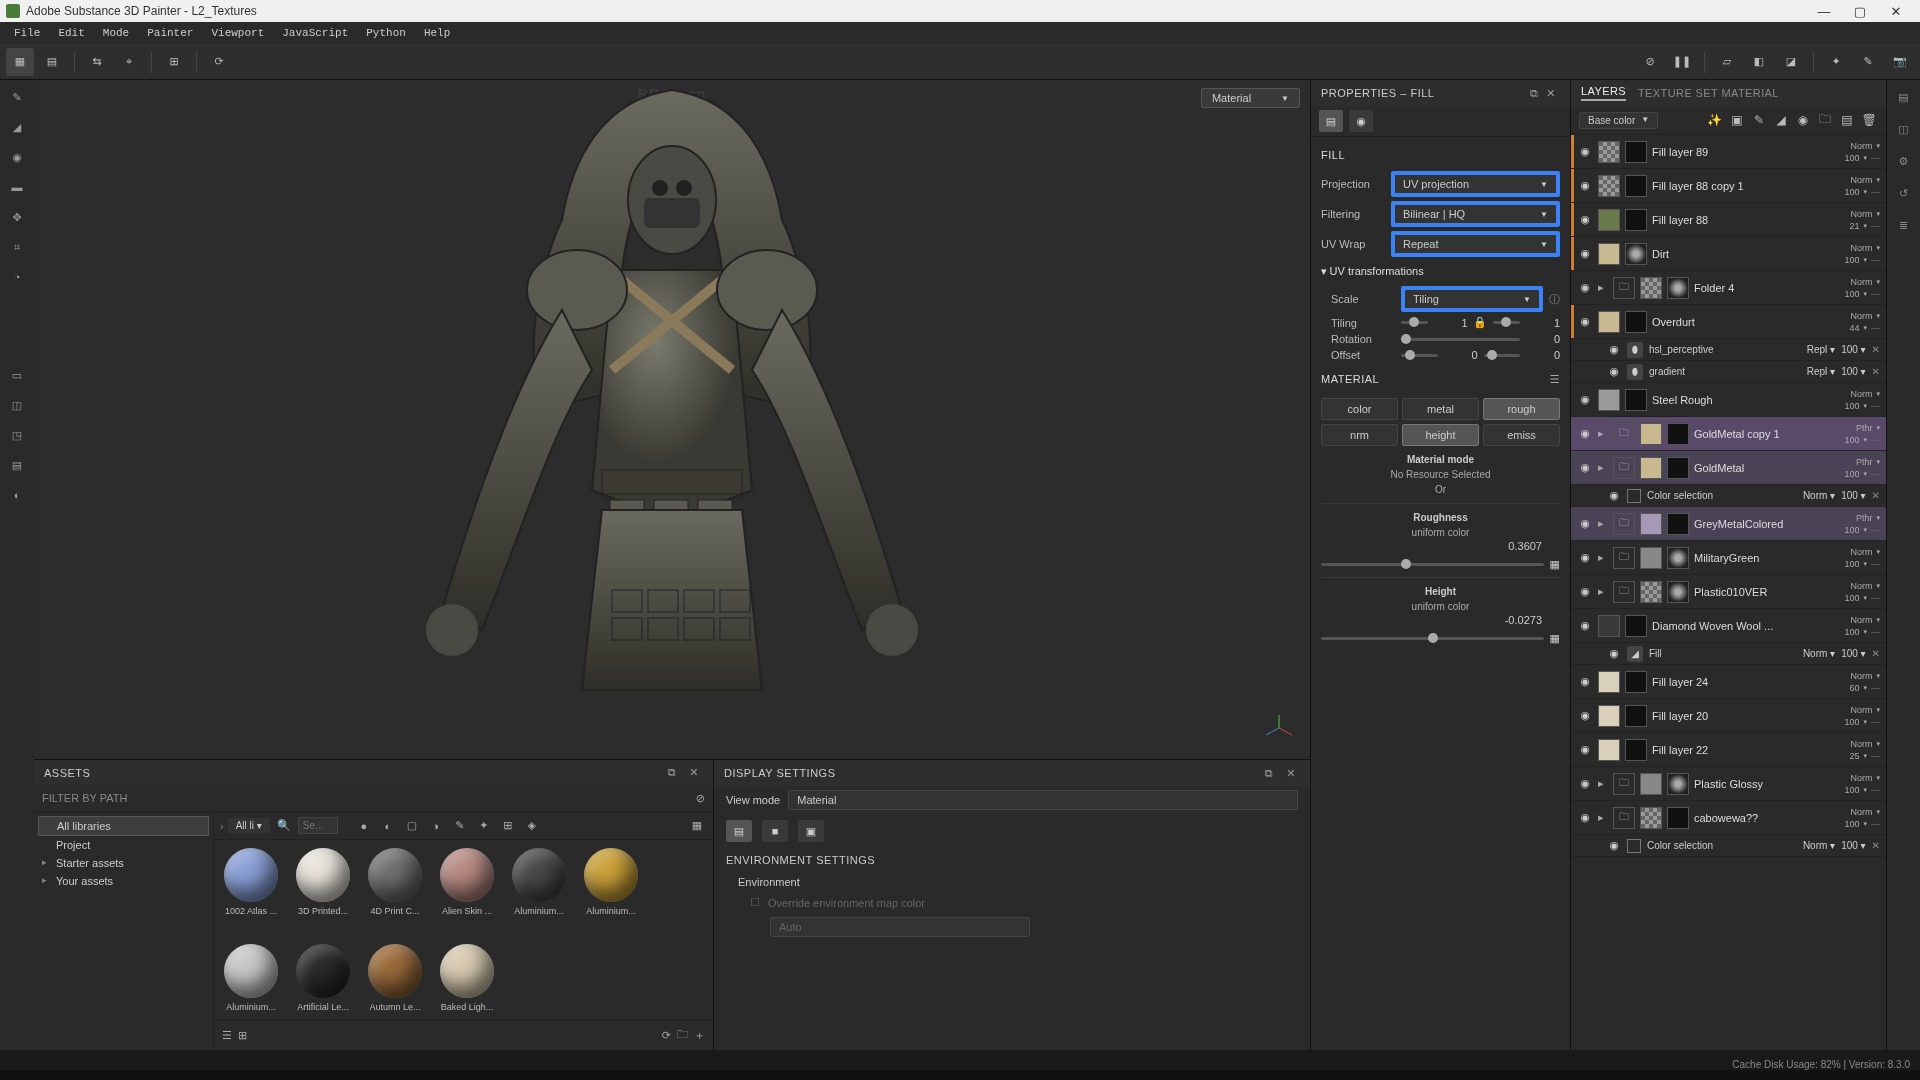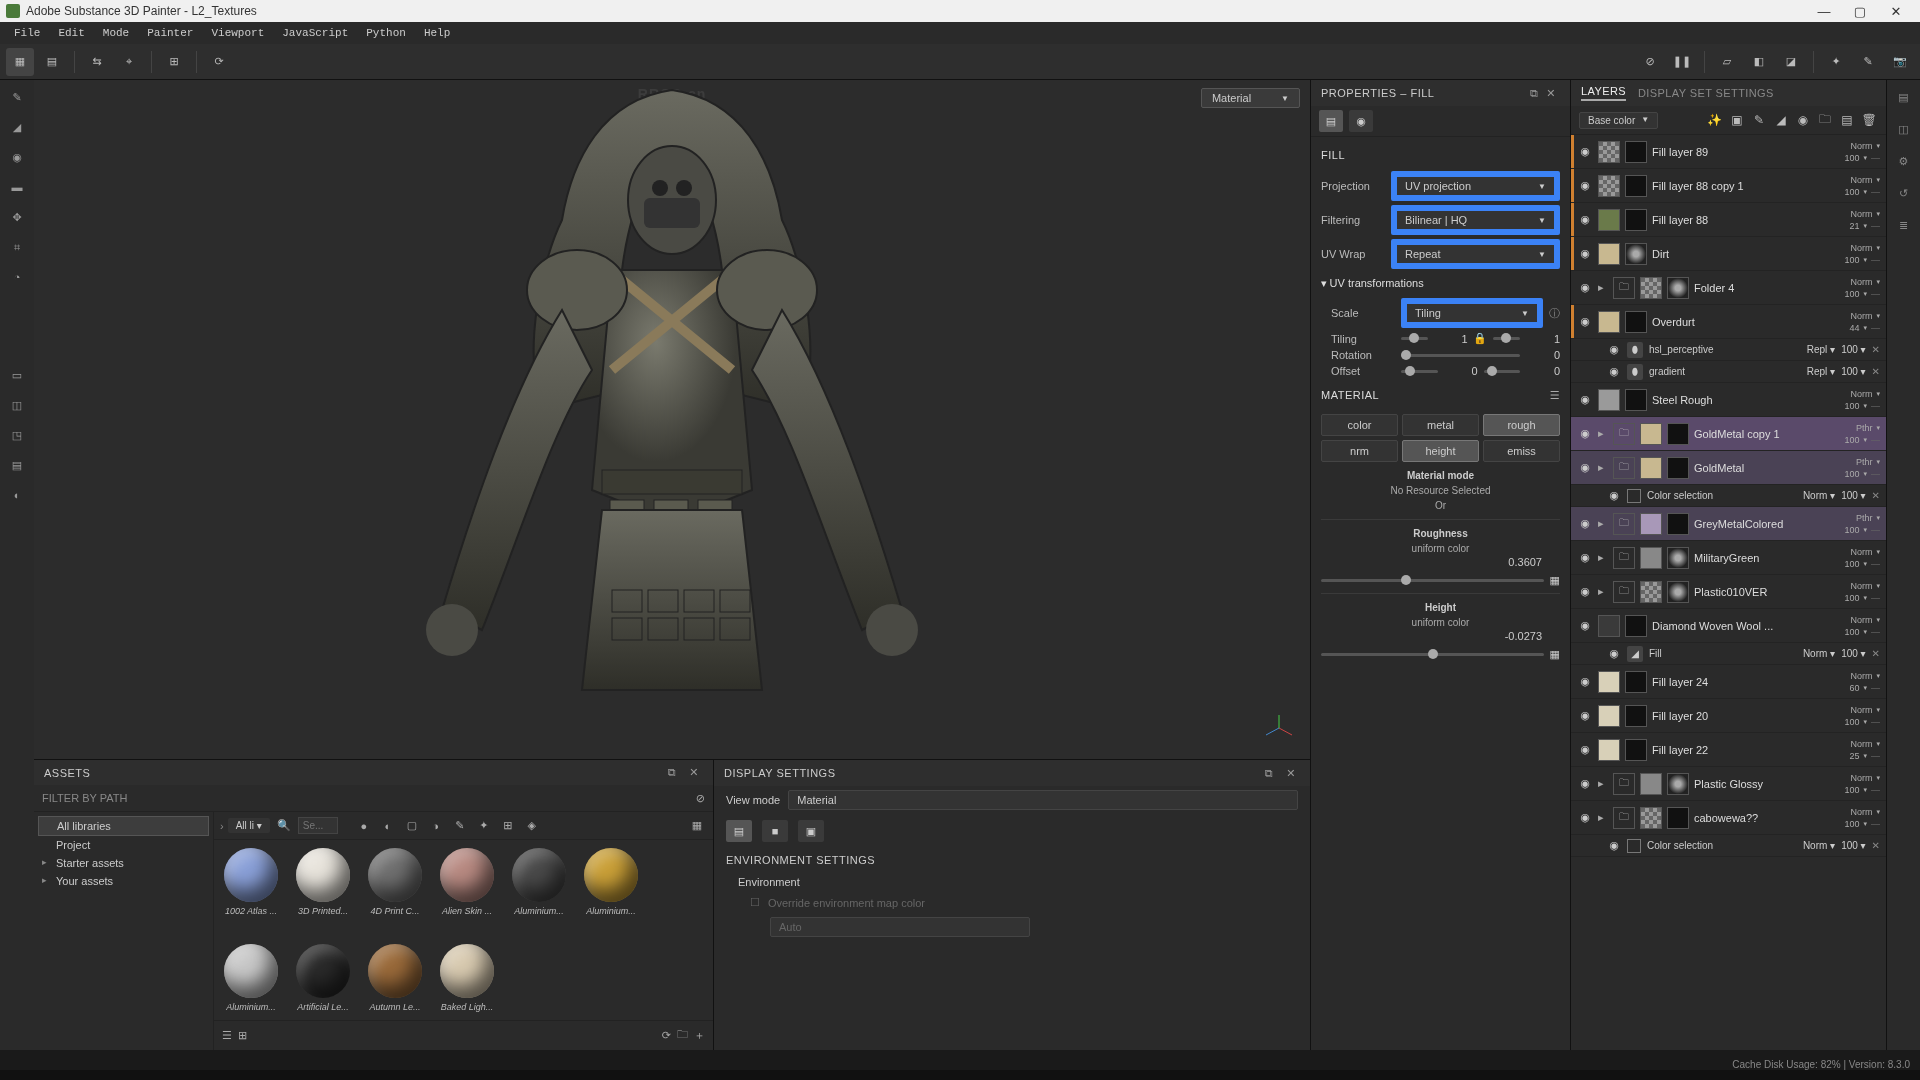--- a/index.html
+++ b/index.html
@@ -32,21 +32,21 @@
 .assets-filter { height:28px; display:flex; align-items:center; padding:0 8px; gap:6px; border-bottom:1px solid #222; }
 .assets-body { flex:1; display:flex; }
 .assets-tree { width:180px; border-right:1px solid #222; padding:4px 0; font-size:11px; }
 .assets-tree .ti { padding:3px 10px 3px 22px; color:#ccc; position:relative; }
 .assets-tree .ti.sel { background:#3d3d3d; border:1px solid #555; margin:0 4px; padding-left:18px; }
 .assets-tree .ti .car { position:absolute; left:8px; top:3px; color:#888; font-size:9px; }
 .assets-grid-wrap { flex:1; display:flex; flex-direction:column; }
 .assets-toolbar { height:28px; display:flex; align-items:center; padding:0 6px; gap:4px; border-bottom:1px solid #222; }
 .assets-toolbar .dd { background:#333; padding:2px 8px; border-radius:2px; font-size:10px; }
 .assets-toolbar .ic { width:20px; height:20px; display:flex; align-items:center; justify-content:center; color:#aaa; }
-.assets-grid { flex:1; padding:8px; display:flex; flex-wrap:wrap; gap:28px 14px; align-content:flex-start; overflow:hidden;font-style:italic; }
+.assets-grid { flex:1; padding:8px; display:flex; flex-wrap:wrap; gap:28px 14px; align-content:flex-start; overflow:hidden; }
 .asset-item { width:58px; display:flex; flex-direction:column; align-items:center; gap:4px; }
 .asset-ball { width:54px; height:54px; border-radius:50%; box-shadow:inset -8px -12px 18px rgba(0,0,0,.6), inset 6px 8px 12px rgba(255,255,255,.25); }
 .asset-label { font-size:9px; color:#bbb; white-space:nowrap; overflow:hidden; text-overflow:ellipsis; width:58px; text-align:center; }
 .assets-foot { height:30px; border-top:1px solid #222; display:flex; align-items:center; padding:0 8px; gap:6px; }
 .display-panel { flex:1; display:flex; flex-direction:column; }
 .ds-row { display:flex; align-items:center; padding:4px 12px; gap:8px; font-size:11px; }
 .ds-dd { flex:1; background:#333; border:1px solid #444; padding:3px 8px; font-size:11px; color:#ccc; border-radius:2px; }
 .ds-sec { padding:6px 12px; font-size:11px; color:#ccc; letter-spacing:.5px; }
 .ds-icons { padding:6px 12px; display:flex; gap:10px; }
 .ds-icons div { width:26px; height:22px; background:#3a3a3a; border-radius:2px; display:flex; align-items:center; justify-content:center; }
@@ -56,21 +56,21 @@
 .right-rail { width:34px; background:#2a2a2a; border-left:1px solid #111; display:flex; flex-direction:column; align-items:center; padding-top:6px; gap:10px; }
 .right-rail div { width:22px; height:22px; color:#888; display:flex; align-items:center;justify-content:center; }
 .props-head { height:26px; background:#2e2e2e; display:flex; align-items:center; padding:0 10px; font-size:11px; letter-spacing:.5px; }
 .props-head .spacer { flex:1; }
 .props-sub { padding:4px 8px; display:flex; gap:6px; border-bottom:1px solid #222; }
 .props-sub div { width:24px; height:22px; background:#3a3a3a; border-radius:2px; display:flex;align-items:center;justify-content:center; }
 .props-body { flex:1; overflow:hidden; padding:4px 10px; font-size:11px; }
 .sec-title { font-size:11px; color:#ddd; letter-spacing:.5px; padding:8px 0 6px; }
 .prow { display:flex; align-items:center; margin:4px 0; gap:6px; }
 .prow label { width:64px; color:#bbb; font-size:11px; }
-.prow .dd { flex:1; background:#333; border:6px solid #3b82f6; padding:3px 8px; border-radius:2px; color:#ccc; display:flex; justify-content:space-between; align-items:center; }
+.prow .dd { flex:1; background:#333; border:4px solid #3b82f6; padding:3px 8px; border-radius:2px; color:#ccc; display:flex; justify-content:space-between; align-items:center; }
 .prow .val { width:34px; text-align:right; color:#ccc; }
 .slider { flex:1; height:3px; background:#555; position:relative; border-radius:2px; }
 .slider .knob { position:absolute; top:-4px; width:10px; height:10px; background:#aaa; border-radius:50%; }
 .mat-grid { display:grid; grid-template-columns:repeat(3,1fr); gap:4px; margin:6px 0; }
 .mat-grid div { background:#333; border:1px solid #444; text-align:center; padding:4px 0; font-size:11px; border-radius:2px; }
 .mat-grid div.on { background:#555; border-color:#777; }
 .center-txt { text-align:center; color:#aaa; font-size:10px; padding:2px 0; }
 .hr { height:1px; background:#3a3a3a; margin:6px 0; }
 .layers-head { height:26px; background:#2e2e2e; display:flex; align-items:center; padding:0 10px; gap:12px; font-size:11px; letter-spacing:.4px; }
 .layers-head span { color:#888; }
@@ -469,21 +469,21 @@
               <div class="knob" style="left:48%"></div>
             </div>
           <span>▦</span>
           </div>
       </div>
     </div>
 
     <div class="right-col-b">
       <div class="layers-head">
         <span class="act">LAYERS</span>
-        <span>DISPLAY SET SETTINGS</span>
+        <span>TEXTURE SET MATERIAL</span>
       </div>
       <div class="layers-tools">
         <div class="dd">
             <span>Base color</span>
             <span style="font-size:8px">▼</span>
           </div>
         <div class="spacer"></div>
         <div class="ic">✨</div>
         <div class="ic">▣</div>
         <div class="ic">✎</div>

